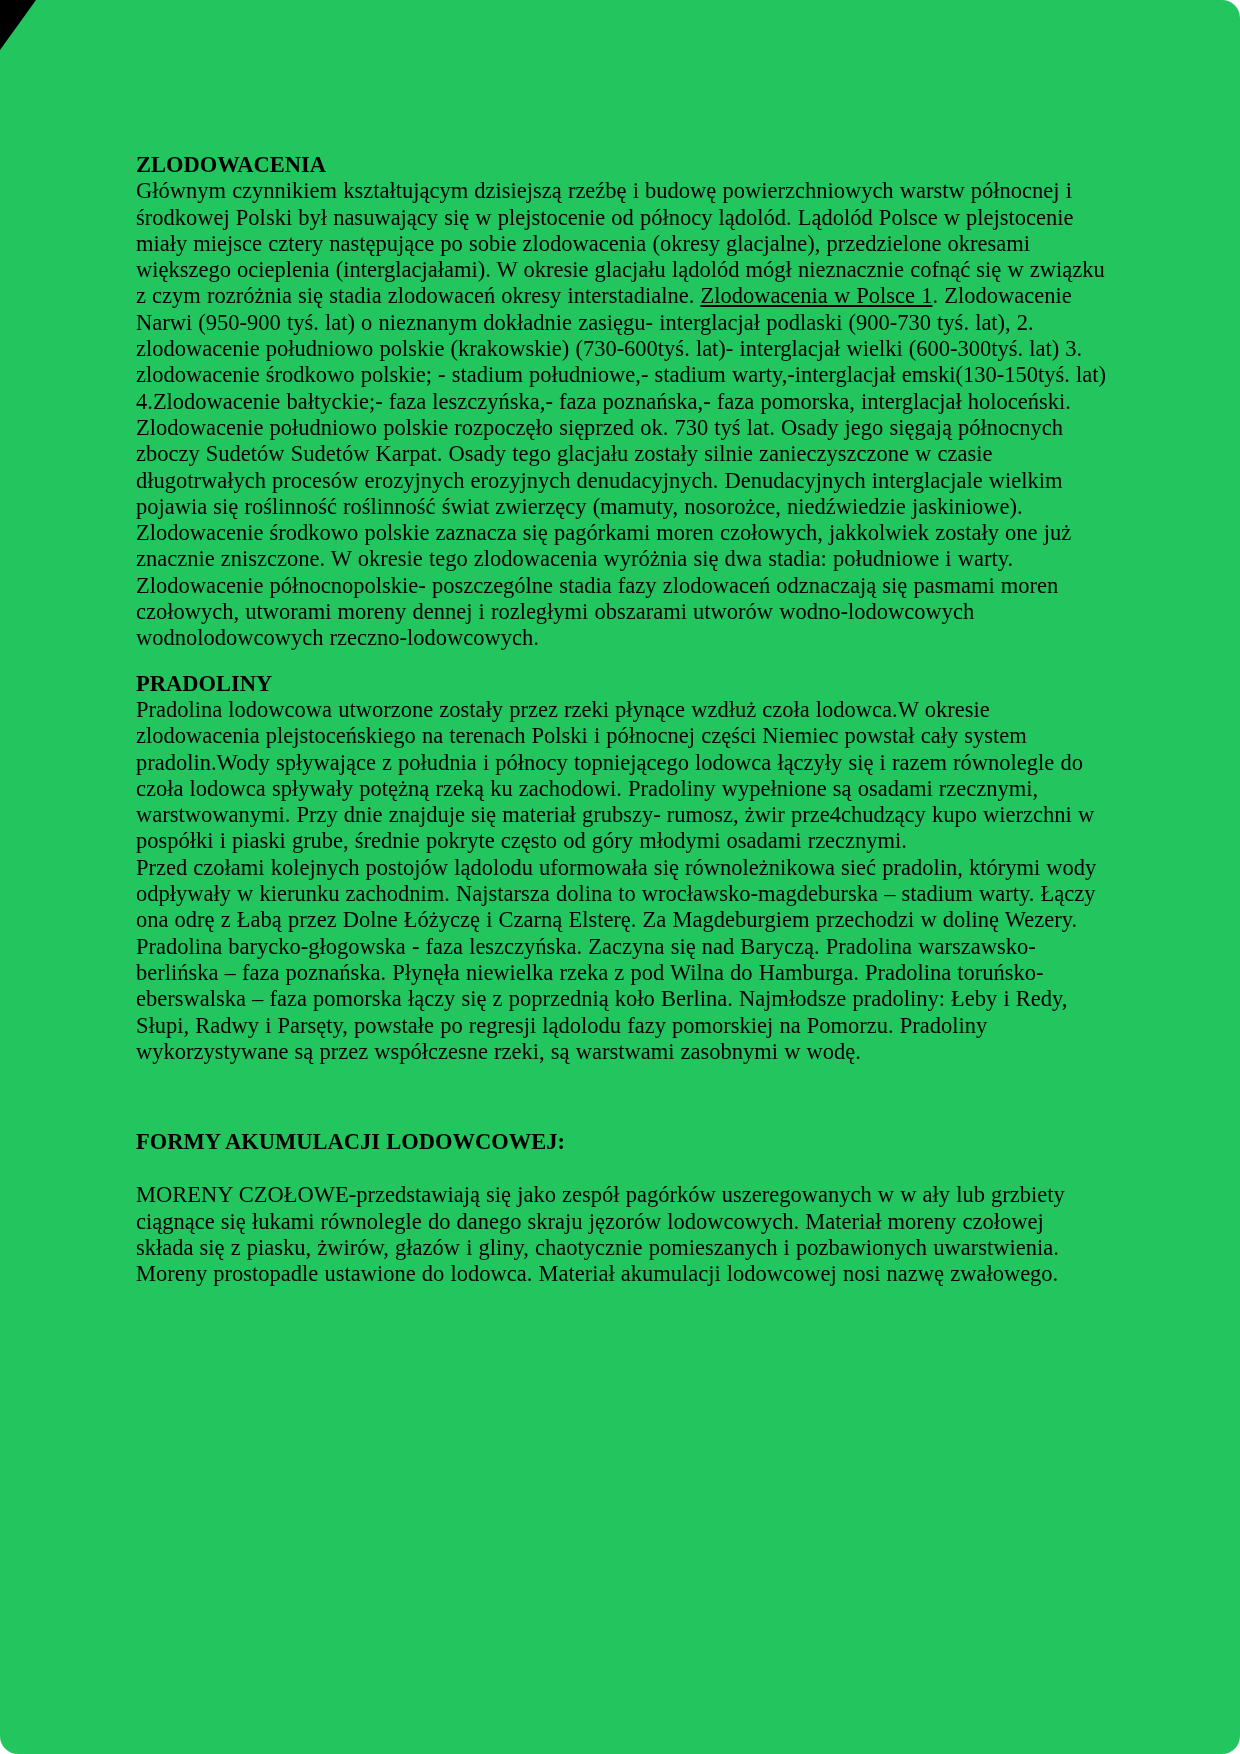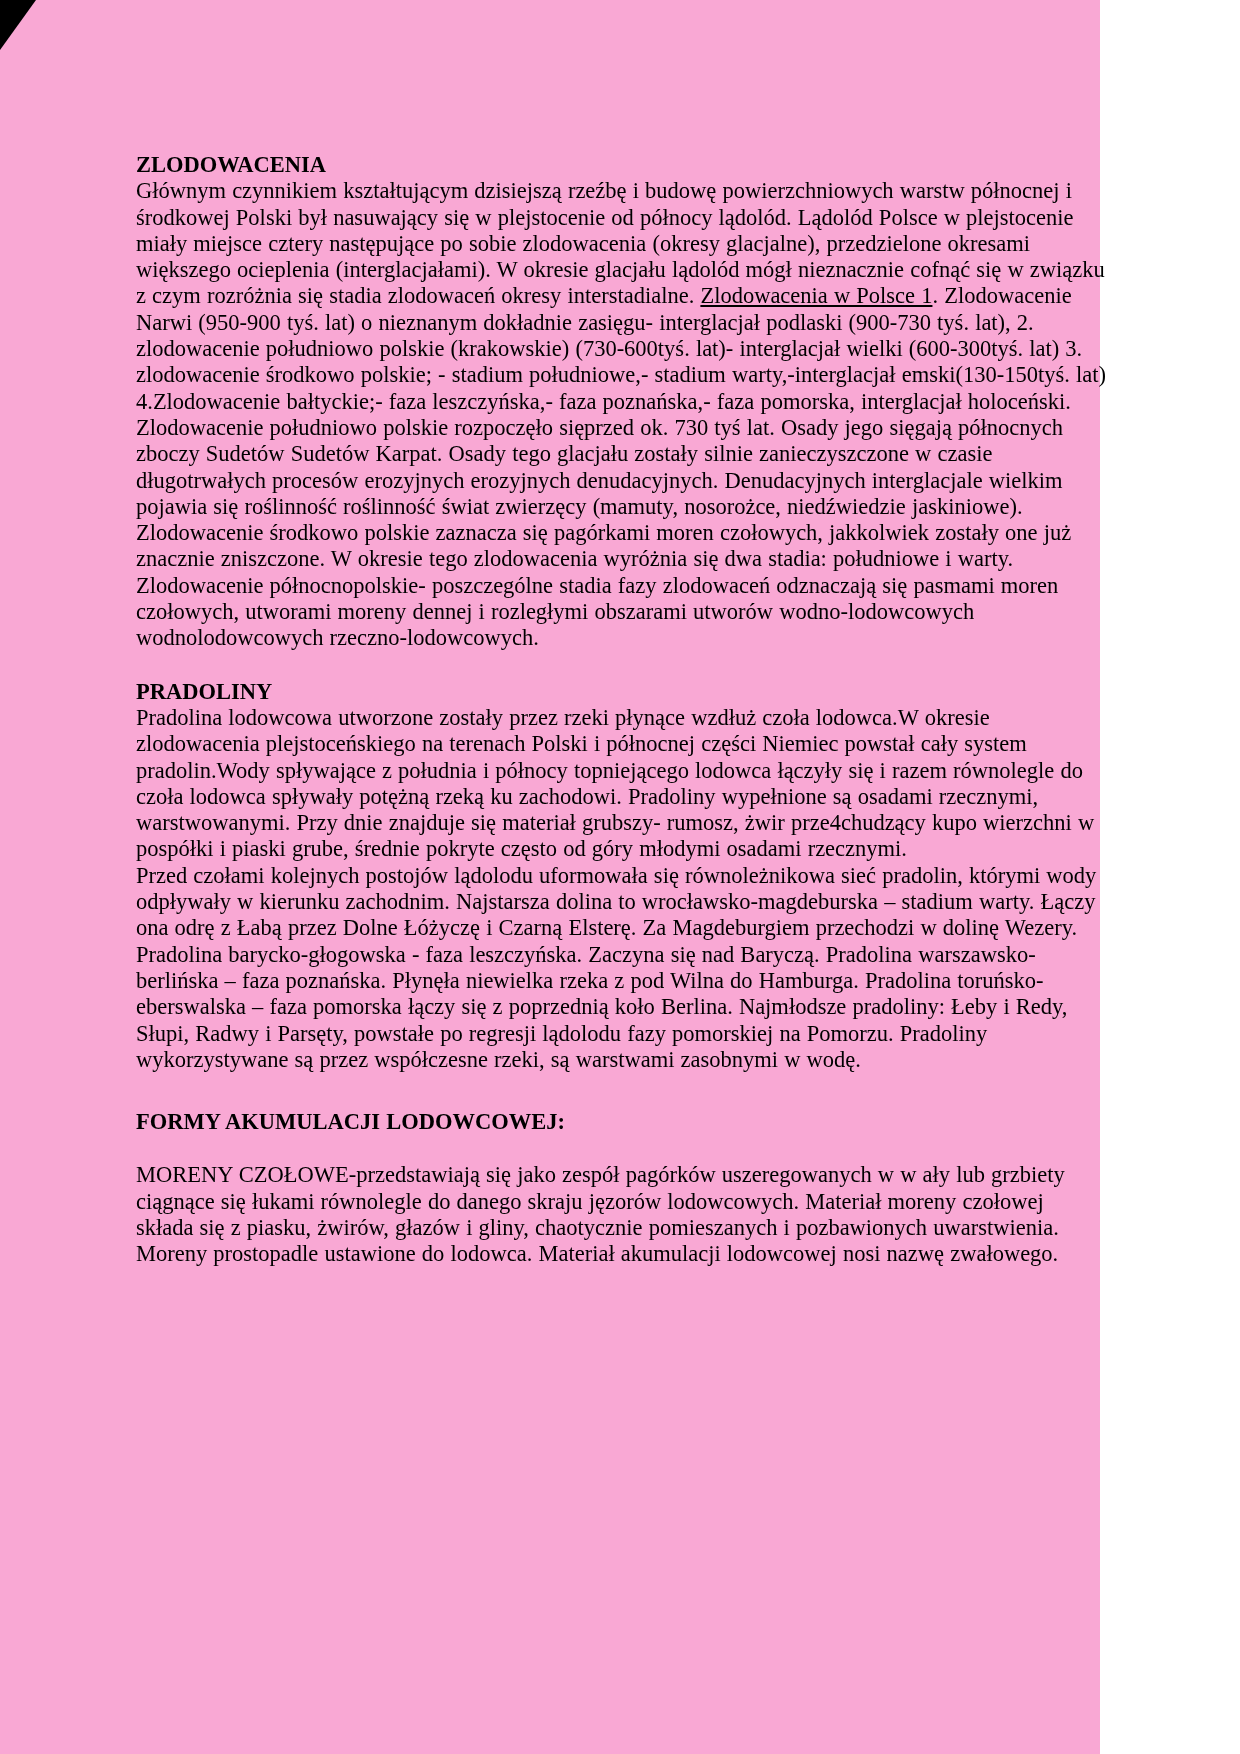--- a/index.html
+++ b/index.html
@@ -7,24 +7,25 @@
   body {
     width: 1240px;
     height: 1754px;
     font-family: "Liberation Serif", serif;
     color: #000000;
     position: relative;
     overflow: hidden;
   }
   .page {
     position: relative;
-    width: 1100px;
+    width: 1240px;
     height: 1754px;
-    background: #f9a8d4;
+    background: #22c55e;
     padding: 152px 134px 40px 136px;
+    border-radius: 18px;
   }
   .corner-artifact {
     position: absolute;
     top: 0;
     left: 0;
     width: 0;
     height: 0;
     border-left: 36px solid #000000;
     border-bottom: 50px solid transparent;
   }
@@ -36,22 +37,22 @@
     font-size: 22.5px;
     line-height: 26.3px;
     text-align: left;
     word-spacing: 0.5px;
   }
   .heading { font-weight: bold; }
   .para { margin: 0; }
   .bold { font-weight: normal; }
   .underline { text-decoration: underline; }
   
-  .section-1 { margin-top: 27px; }
-  .section-2 { margin-top: 36px; }
+  .section-1 { margin-top: 19px; }
+  .section-2 { margin-top: 64px; }
   .section-2 .heading { margin-bottom: 27px; }
 </style>
 </head>
 <body>
 
 <div class="page">
   <div class="corner-artifact"></div>
   <div class="doc">
       <section class="section section-0">
         <div class="heading">ZLODOWACENIA</div>

